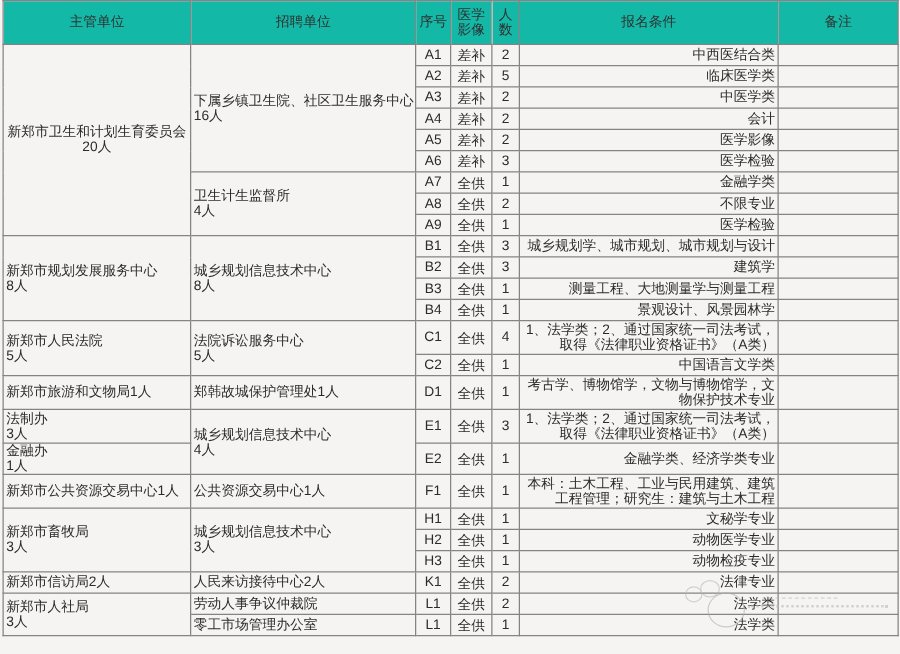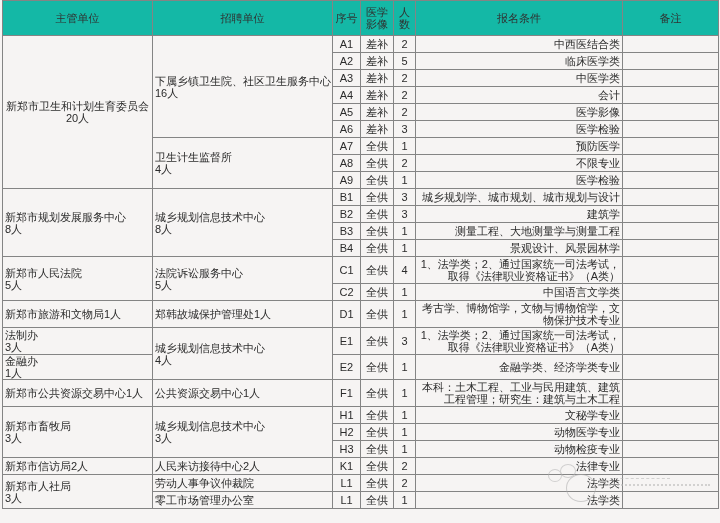--- a/index.html
+++ b/index.html
@@ -131,21 +131,21 @@
           <td class="remark"></td>
         </tr>
         <tr class="r-s">
           <td class="unit" rowspan="3">
             <div class="unit-line">卫生计生监督所</div>
             <div class="unit-line">4人</div>
           </td>
           <td class="c">A7</td>
           <td class="c">全供</td>
           <td class="c">1</td>
-          <td class="req">预防医学</td>
+          <td class="req">金融学类</td>
           <td class="remark"></td>
         </tr>
         <tr class="r-s">
           <td class="c">A8</td>
           <td class="c">全供</td>
           <td class="c">2</td>
           <td class="req">不限专业</td>
           <td class="remark"></td>
         </tr>
         <tr class="r-s">

